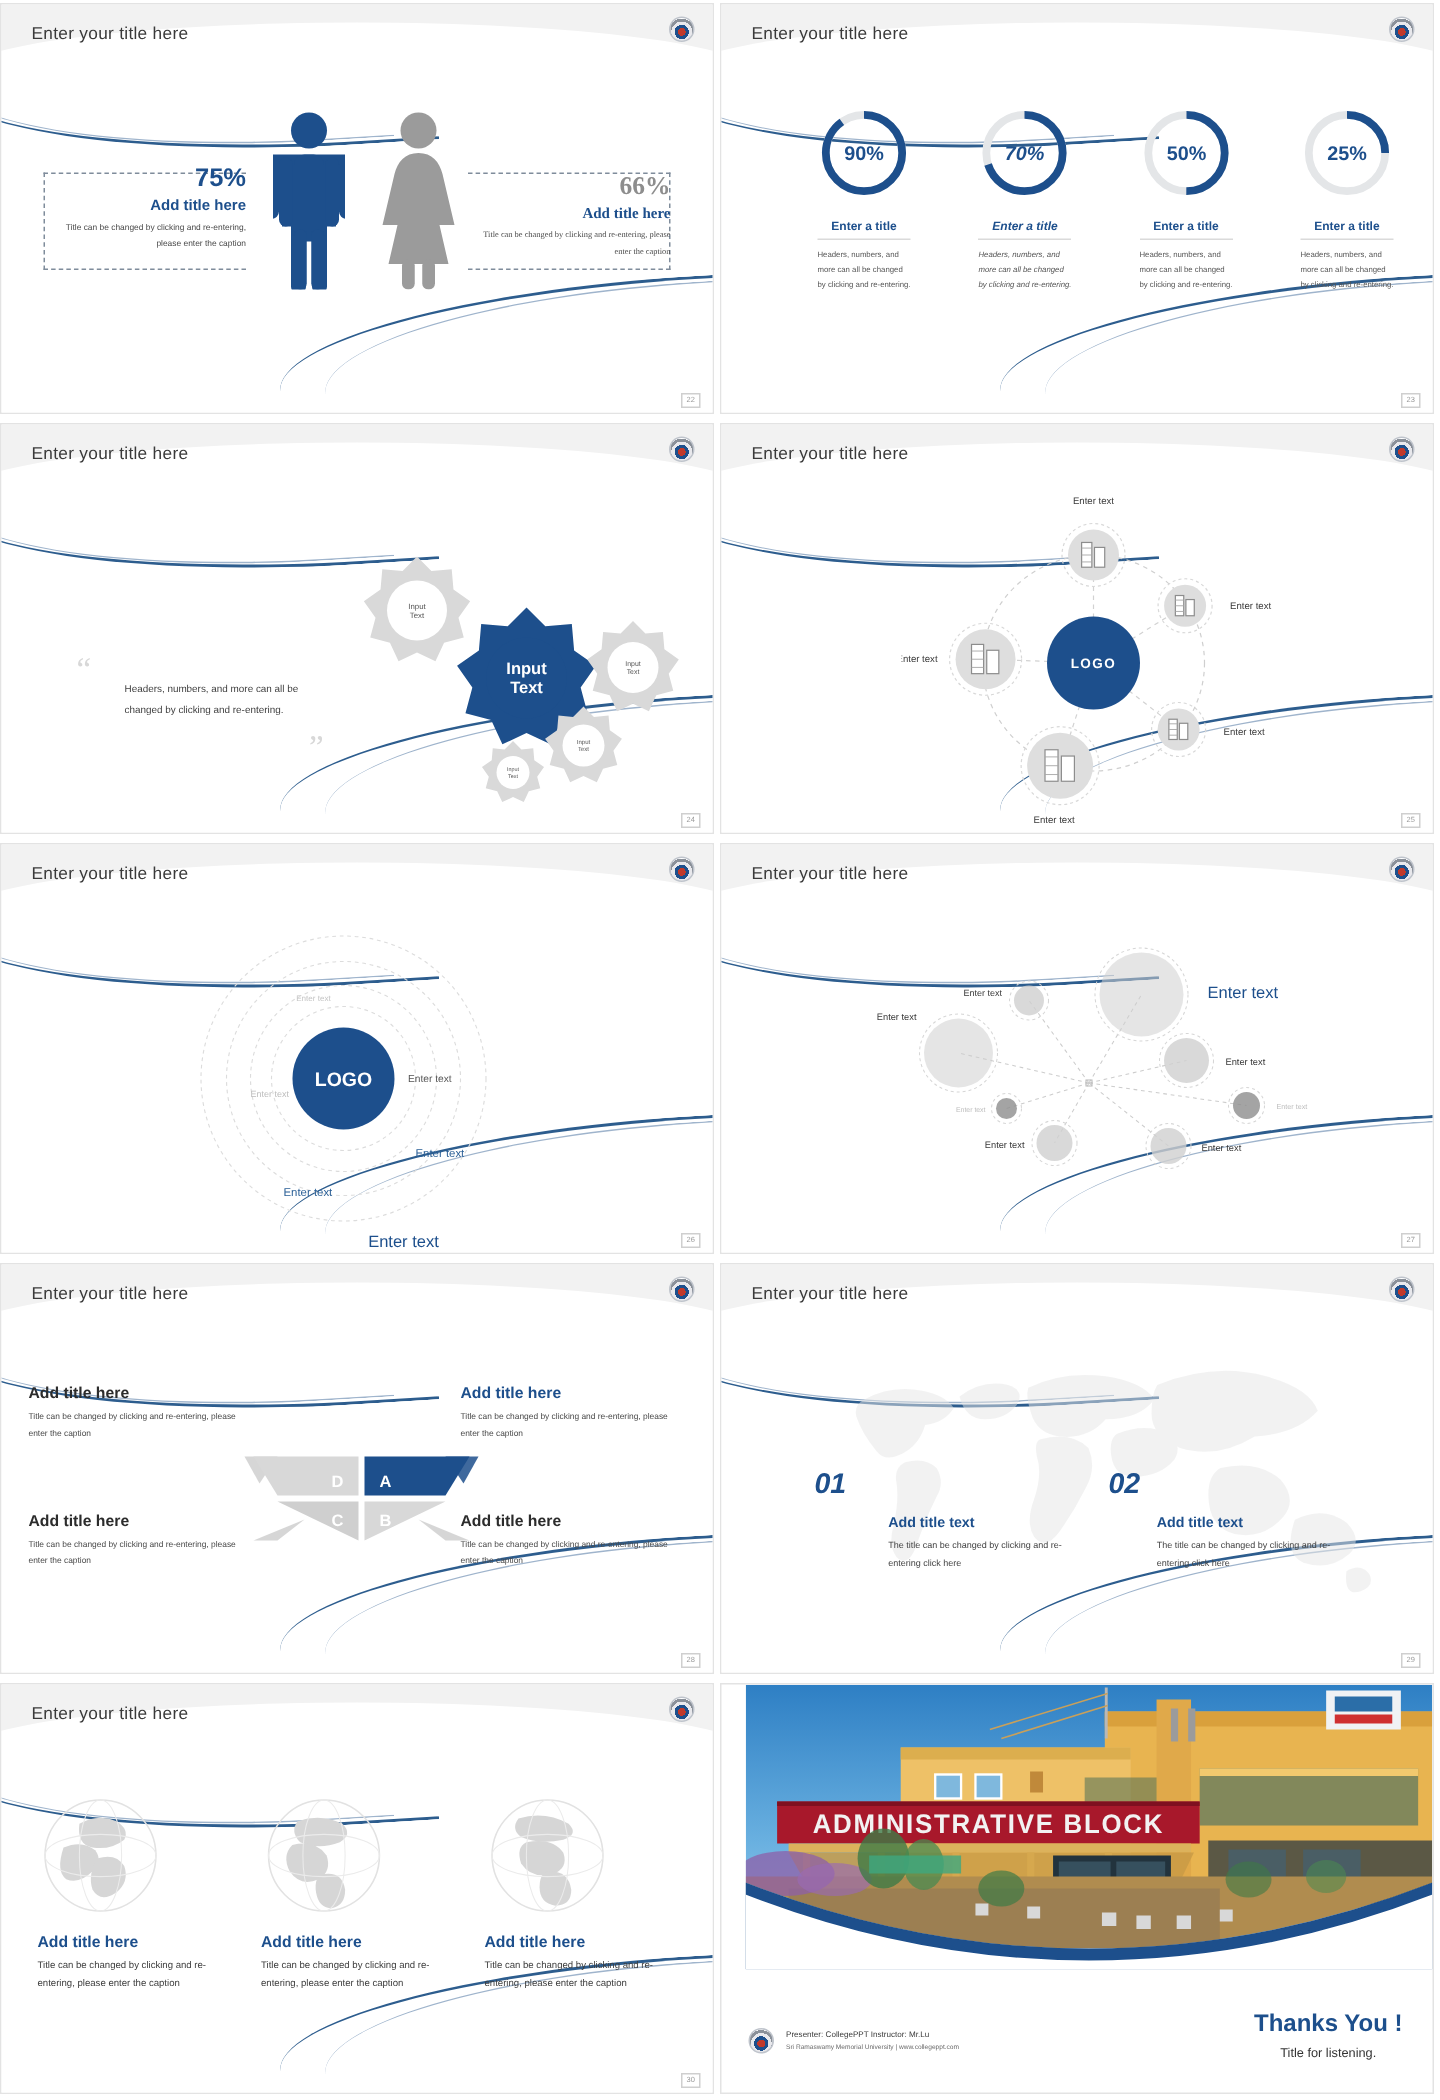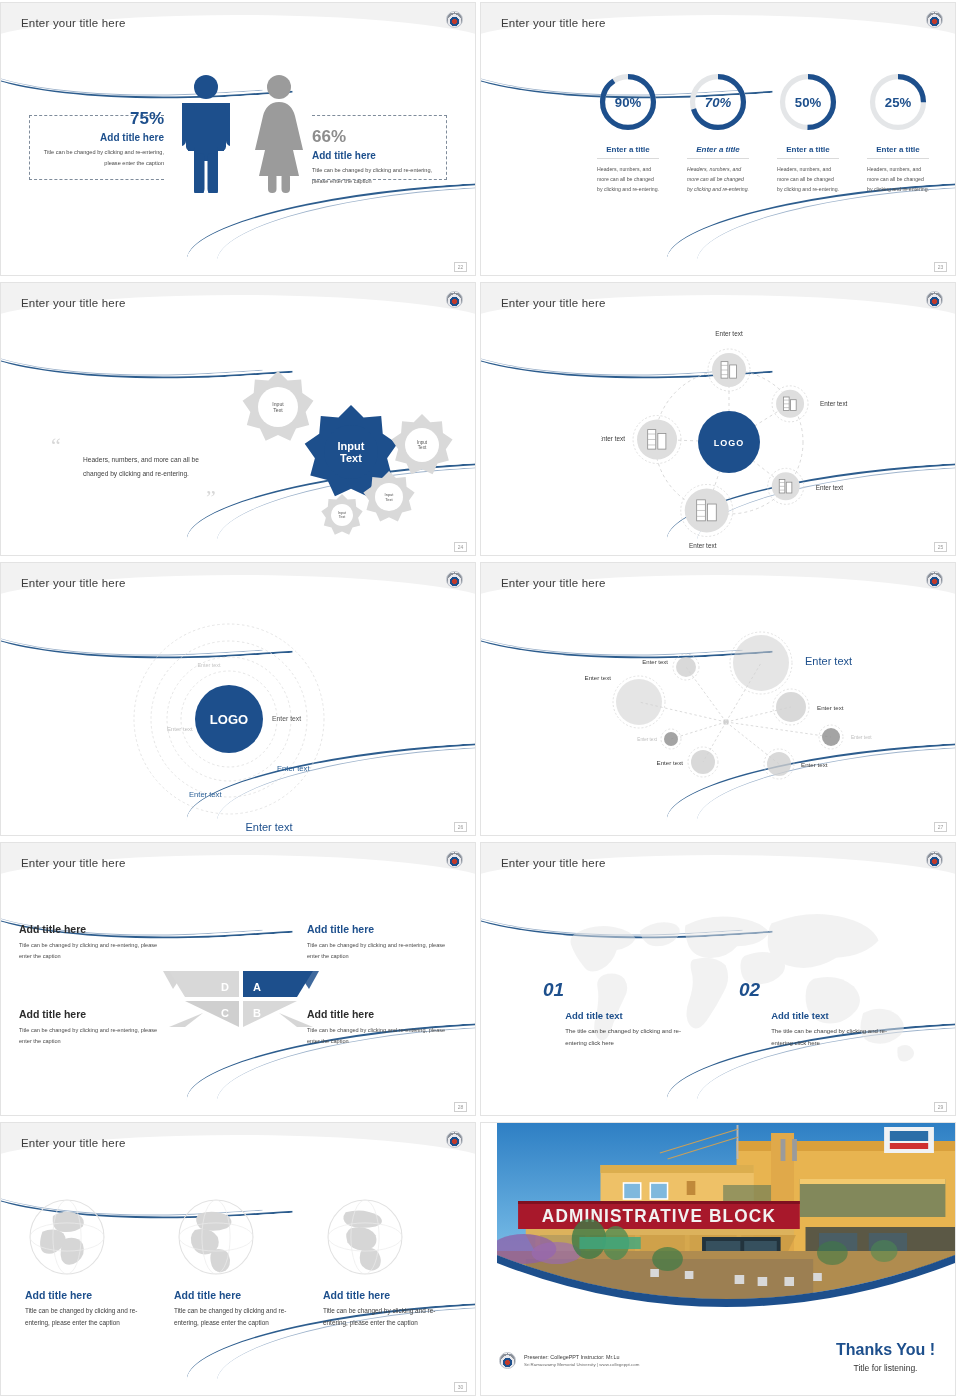--- a/index.html
+++ b/index.html
@@ -133,42 +133,42 @@
               <rect x="15" y="100" width="8.5" height="20" rx="4" fill="#9b9b9b"></rect>
               <rect x="28.5" y="100" width="8.5" height="20" rx="4" fill="#9b9b9b"></rect>
             </svg>
       </div>
 
       <div style="position:absolute;left:28px;top:62px;width:135px;text-align:right;">
         <div class="bigpct pct-blue">75%</div>
         <div class="addtitle" style="margin-top:3px;">Add title here</div>
         <div class="caption" style="margin-top:4px;">Title can be changed by clicking and re-entering, please enter the caption</div>
       </div>
-      <div style="position:absolute;right:28px;top:80px;width:135px;text-align:left;">
+      <div style="position:absolute;right:28px;top:67px;width:135px;text-align:right;font-family:Liberation Serif, serif;">
         <div class="bigpct pct-gray">66%</div>
         <div class="addtitle" style="margin-top:3px;">Add title here</div>
         <div class="caption" style="margin-top:4px;">Title can be changed by clicking and re-entering, please enter the caption</div>
       </div>
     </div>
     <div class="pagebox">22</div>
   </div>
     </div>
 
   <div class="slide-cell">
       <div class="slide">
     <div class="hdr"></div>
     <div class="canvas-arc"></div>
     <div class="hdr-title">Enter your title here</div>
     <div class="logo-badge"></div>
     <div class="swoosh-tl2"></div>
     <div class="swoosh-tl"></div>
     <div class="swoosh-br2"></div>
     <div class="swoosh-br"></div>
     <div class="body">
-      <div id="donut-row" style="position:absolute;left:50px;right:12px;top:22px;display:flex;justify-content:flex-end;">
+      <div id="donut-row" style="position:absolute;left:50px;right:12px;top:22px;display:flex;justify-content:space-between;">
             <div style="width: 90px; text-align: center;"><svg viewBox="0 0 70 70" width="66" height="66">
                 <circle cx="35" cy="35" r="27" fill="none" stroke="#e4e6e8" stroke-width="5.5"></circle>
                 <circle cx="35" cy="35" r="27" fill="none" stroke="#1d4f8c" stroke-width="5.5" stroke-dasharray="152.68140296446393 169.64600329384882" stroke-linecap="butt" transform="rotate(-90 35 35)"></circle>
                 <text x="35" y="40" text-anchor="middle" font-size="14" font-weight="bold" fill="#1d4f8c" font-family="Liberation Sans, sans-serif">90%</text>
               </svg><div class="donut-label" style="margin-top: 6px;">Enter a title</div><div class="donut-rule"></div><div class="donut-cap">Headers, numbers, and more can all be changed by clicking and re-entering.</div></div>
             <div style="width: 90px; text-align: center; font-style: italic;"><svg viewBox="0 0 70 70" width="66" height="66">
                 <circle cx="35" cy="35" r="27" fill="none" stroke="#e4e6e8" stroke-width="5.5"></circle>
                 <circle cx="35" cy="35" r="27" fill="none" stroke="#1d4f8c" stroke-width="5.5" stroke-dasharray="118.75220230569417 169.64600329384882" stroke-linecap="butt" transform="rotate(-90 35 35)"></circle>
                 <text x="35" y="40" text-anchor="middle" font-size="14" font-weight="bold" fill="#1d4f8c" font-family="Liberation Sans, sans-serif">70%</text>
               </svg><div class="donut-label" style="margin-top: 6px;">Enter a title</div><div class="donut-rule"></div><div class="donut-cap">Headers, numbers, and more can all be changed by clicking and re-entering.</div></div>
@@ -487,21 +487,21 @@
             <path d="M206 40 q24 -12 54 -8 q26 4 34 16 q-10 14 -34 14 q-12 14 -32 12 q-16 -2 -20 -16 q-4 -12 -2 -18 z"></path>
             <path d="M214 76 q22 -6 34 6 q6 14 -2 28 q-8 16 -18 30 q-10 14 -18 4 q-6 -10 0 -26 q6 -18 2 -30 q-2 -10 2 -12 z"></path>
             <path d="M268 72 q20 -8 36 0 q10 8 4 18 q-10 12 -28 12 q-14 0 -16 -14 q-2 -12 4 -16 z"></path>
             <path d="M296 38 q40 -16 76 -6 q30 8 36 24 q-14 16 -44 18 q-26 16 -52 8 q-20 -8 -20 -24 q0 -14 4 -20 z"></path>
             <path d="M340 96 q26 -6 42 8 q12 14 2 26 q-14 16 -34 12 q-16 -4 -18 -22 q-2 -18 8 -24 z"></path>
             <path d="M392 132 q20 -10 36 2 q12 12 2 22 q-14 12 -32 6 q-14 -6 -6 -30 z"></path>
             <path d="M428 168 q10 -6 16 2 q4 8 -6 12 q-12 4 -10 -14 z"></path>
           </g>
         </svg>
       </div>
-      <div style="position:absolute;left:62px;top:92px;display:flex;gap:1px;align-items:flex-start;">
+      <div style="position:absolute;left:62px;top:92px;display:flex;gap:28px;align-items:flex-start;">
         <div class="numlabel">01</div>
         <div style="width:130px;padding-top:7px;">
           <div class="numtitle">Add title text</div>
           <div class="numcap" style="margin-top:4px;">The title can be changed by clicking and re-entering click here</div>
         </div>
       </div>
       <div style="position:absolute;left:258px;top:92px;display:flex;gap:11px;align-items:flex-start;">
         <div class="numlabel">02</div>
         <div style="width:130px;padding-top:7px;">
           <div class="numtitle">Add title text</div>

